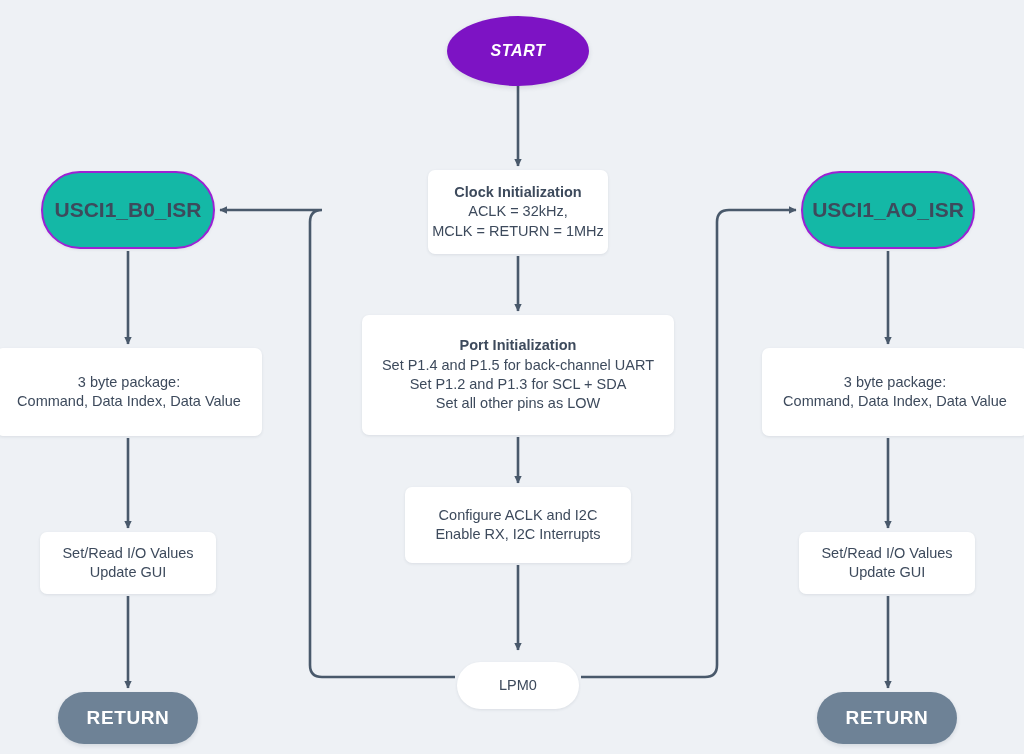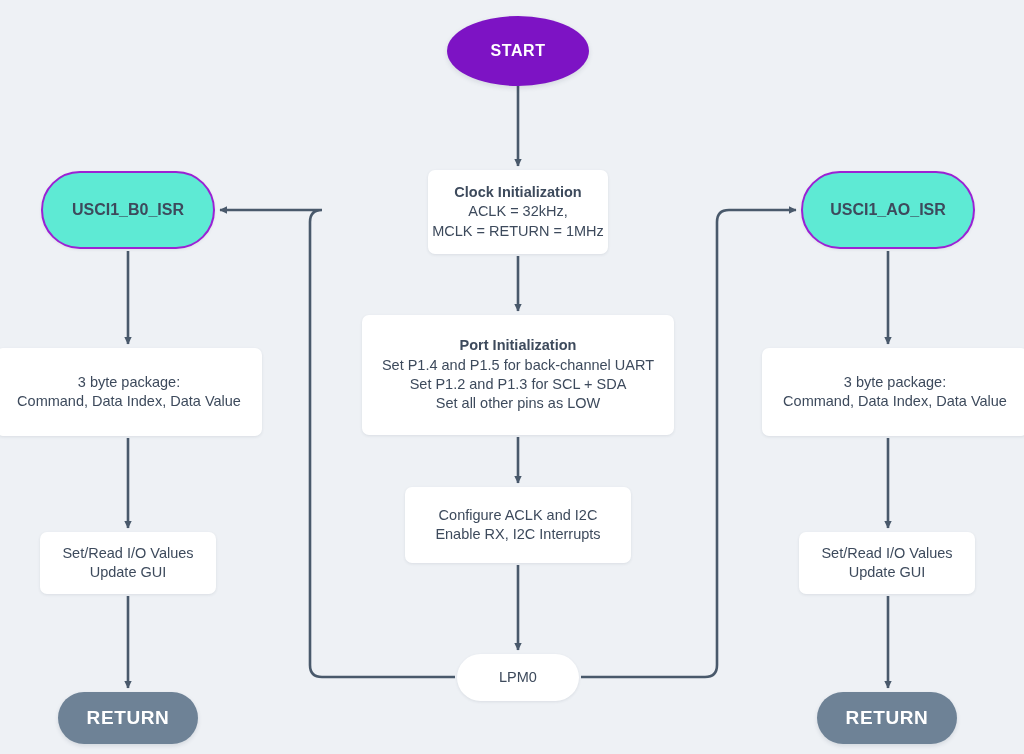--- a/index.html
+++ b/index.html
@@ -43,49 +43,51 @@
   .node .ln.b { font-weight: bold; }
 
   .box {
     background: #ffffff;
     border-radius: 7px;
     box-shadow: 0 1px 3px rgba(40,55,80,0.10);
     padding: 14px 10px;
   }
   .pill-purple {
     border: 2.2px solid #9b21d4;
-    background: #5eead4;
+    background: #14b8a6;
     border-radius: 46px;
     box-shadow: 0 1px 3px rgba(40,55,80,0.08);
     font-weight: bold;
-    font-size: 16px;
+    font-size: 21px;
   }
   .ellipse-start {
     background: #7d13c4;
     border-radius: 50%;
     color: #ffffff;
     font-weight: bold;
     font-size: 16px;
     letter-spacing: 0.6px;
     box-shadow: 0 2px 5px rgba(40,55,80,0.13);
+    font-style: italic;
   }
   .pill-return {
     background: #6e8296;
     border-radius: 40px;
     color: #ffffff;
     font-weight: bold;
     font-size: 19px;
     letter-spacing: 0.6px;
     box-shadow: 0 2px 4px rgba(40,55,80,0.13);
   }
   .pill-white {
     background: #ffffff;
     border-radius: 40px;
     box-shadow: 0 1px 3px rgba(40,55,80,0.10);
     font-size: 14.5px;
+    margin-top: 8px;
   }
 
   
   #n-start       { left: 447px; top: 16px;  width: 142px; height: 70px; }
   #n-clock       { left: 428px; top: 170px; width: 180px; height: 84px; }
   #n-port        { left: 362px; top: 315px; width: 312px; height: 120px; }
   #n-config      { left: 405px; top: 487px; width: 226px; height: 76px; }
   #n-lpm0        { left: 457px; top: 654px; width: 122px; height: 47px; }
 
   #n-isr-left    { left: 41px;  top: 171px; width: 174px; height: 78px; }

